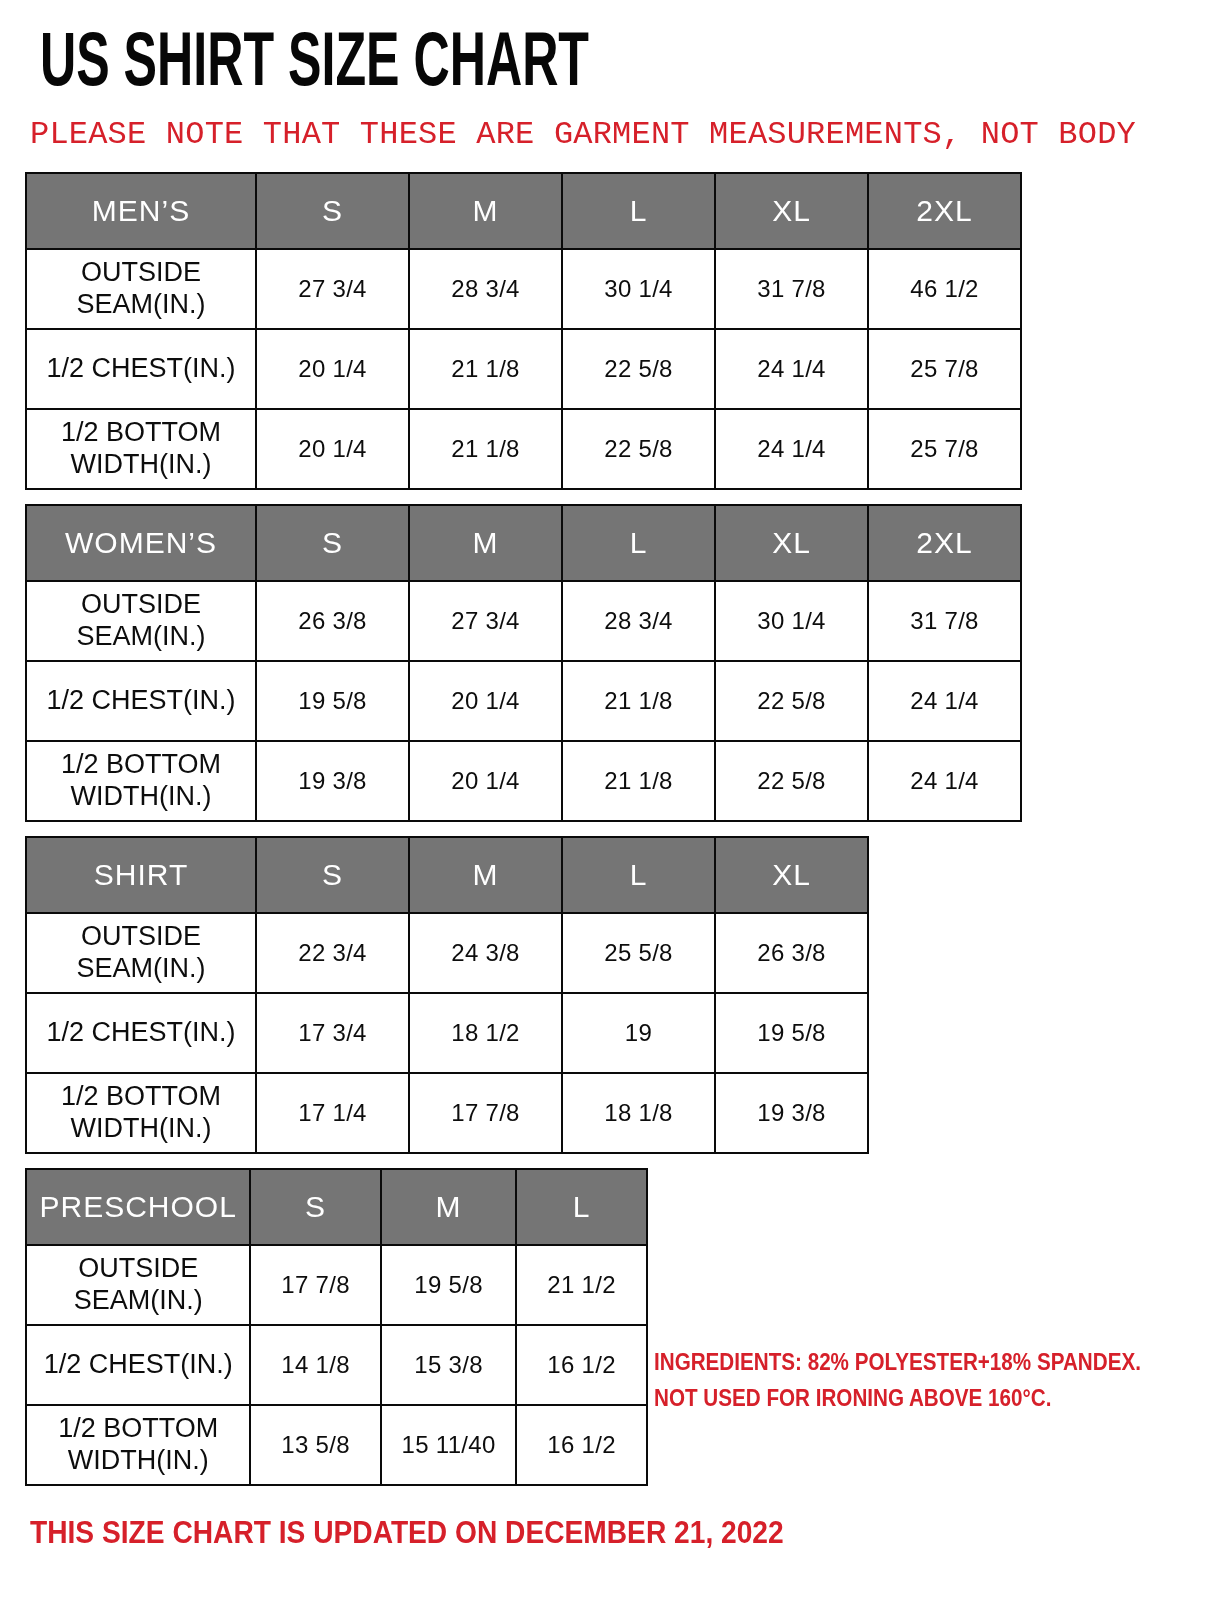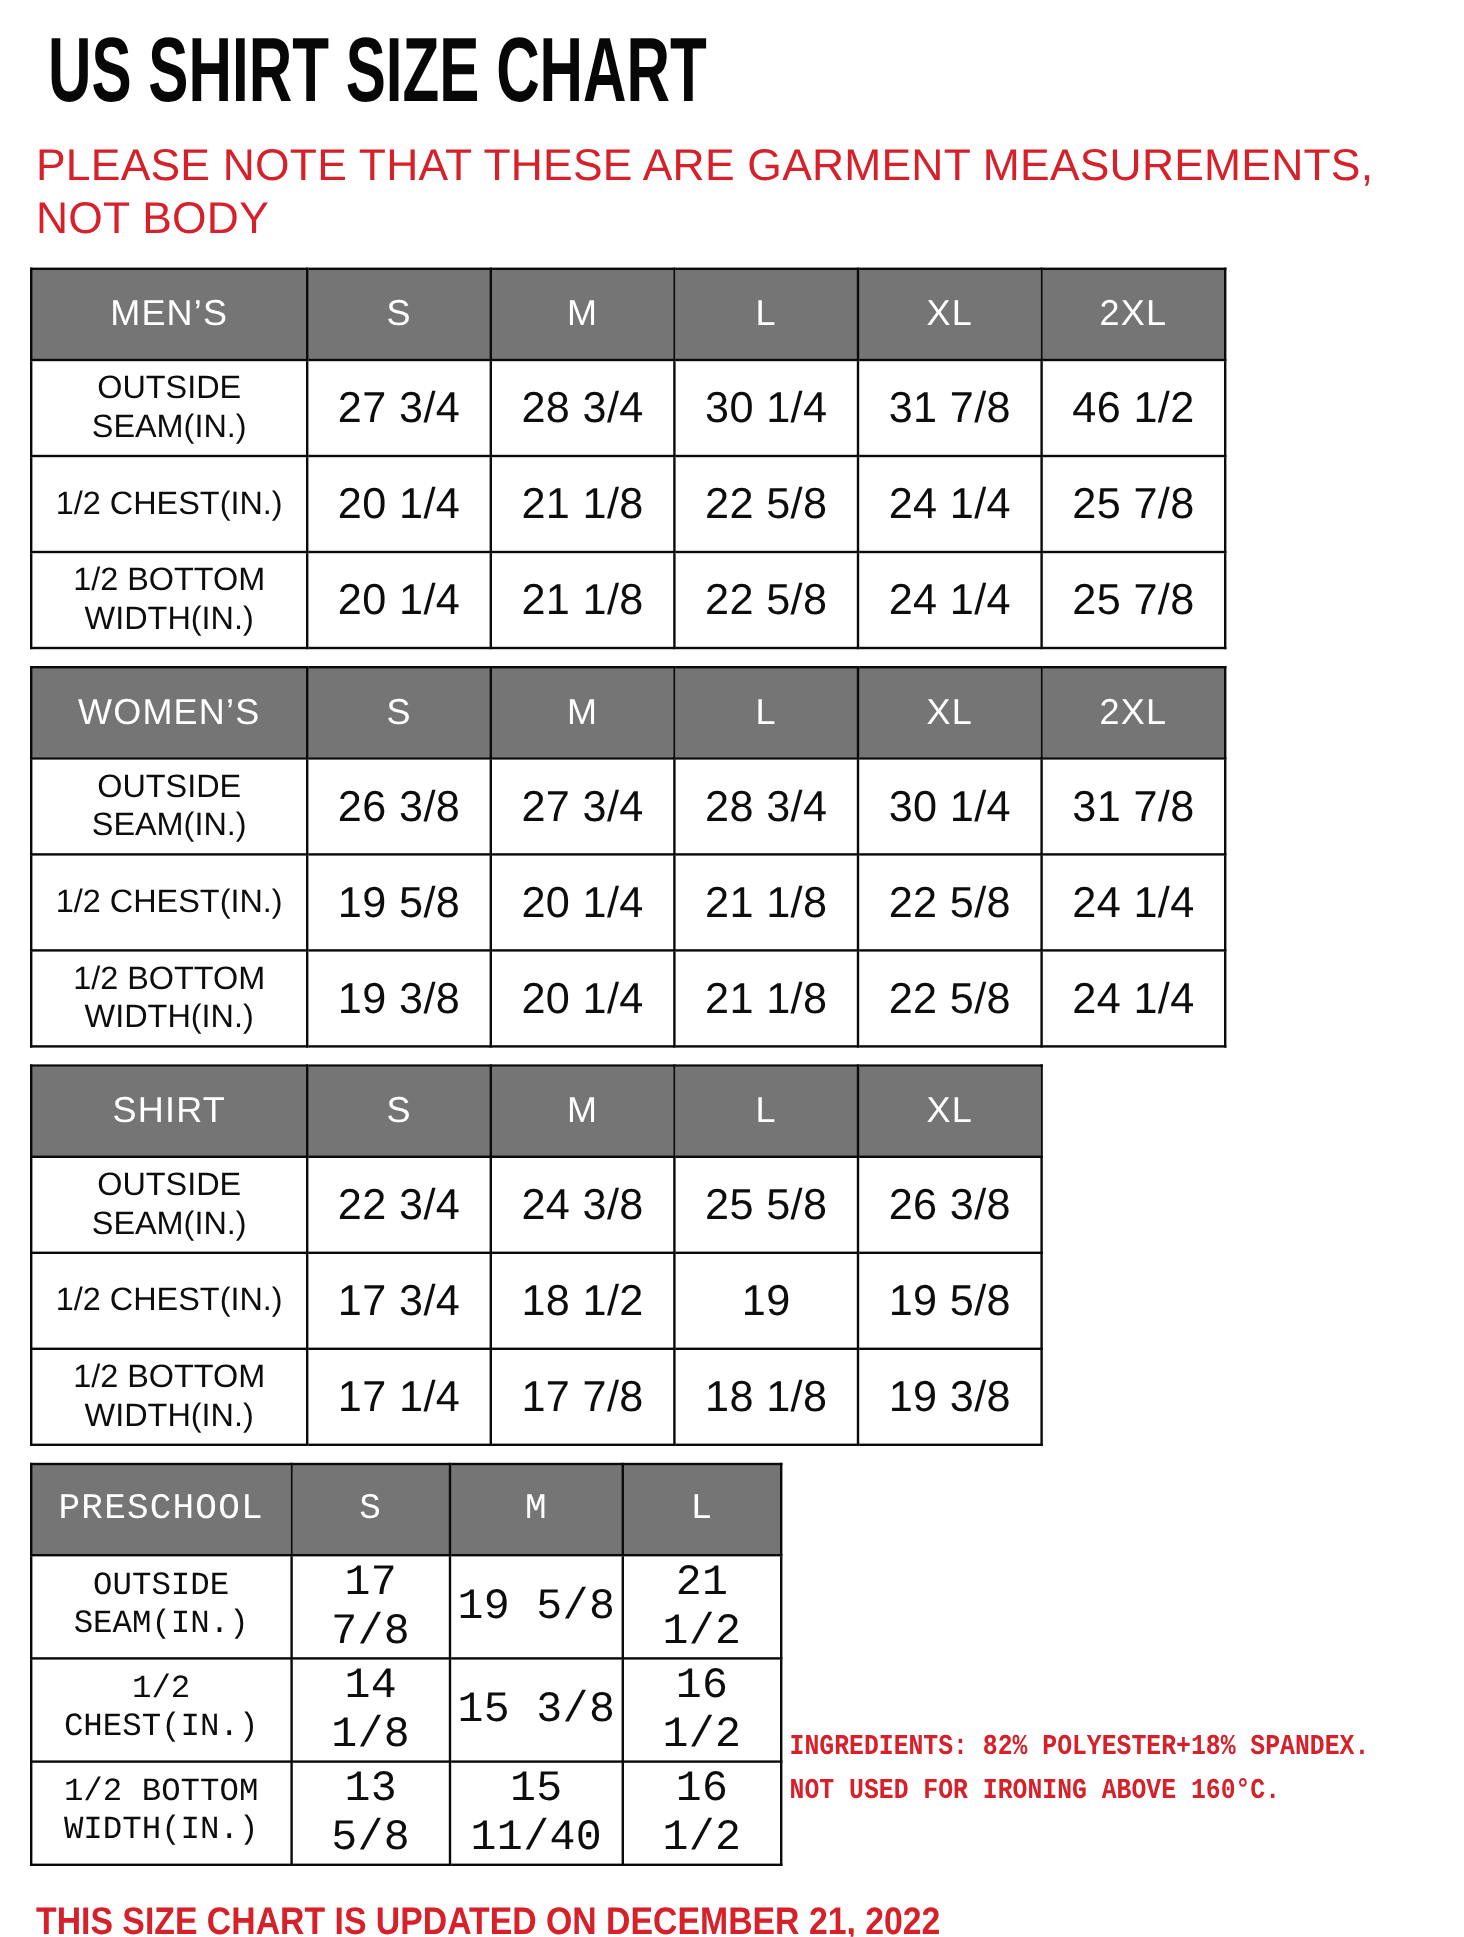--- a/index.html
+++ b/index.html
@@ -17,41 +17,42 @@
   }
   .title{
     margin:24px 0 0 40px;
     font-size:76px; line-height:0.92; font-weight:800;
     letter-spacing:0px; white-space:nowrap;
     transform:scaleX(0.66); transform-origin:left top;
     color:#070707;
   }
   .note{
     margin:22px 0 0 30px;
-    font-size:37px; line-height:1.2; letter-spacing:0.2px;
+    font-size:32px; line-height:1.2; letter-spacing:0.2px;
     color:var(--red);
+    font-family:Liberation Mono, monospace;
   }
   table.size-table{
     border-collapse:collapse; table-layout:fixed;
     margin:14px 0 0 25px;
   }
   table.size-table.first{ margin-top:18px; }
   .size-table th, .size-table td{
     border:2px solid #0a0a0a;
     overflow:hidden;
   }
   .size-table thead th{
     background:var(--gray); color:#ffffff;
     font-weight:400; font-size:30px; letter-spacing:1px;
     height:76px; text-align:center;
   }
   .size-table td{ height:80px; text-align:center; vertical-align:middle; }
   .size-table td.label-cell{ font-size:27px; line-height:1.18; padding:0 2px;margin-left:34px; }
-  .size-table td.value-cell{ font-size:36px; letter-spacing:0.3px; }
-  .preschool-row{ display:flex; align-items:center;font-family:Liberation Mono, monospace; }
+  .size-table td.value-cell{ font-size:24px; letter-spacing:0.3px; }
+  .preschool-row{ display:flex; align-items:flex-start; }
   .ingredients{
     margin:190px 0 0 6px;
     color:var(--red); font-weight:700; font-size:24px; line-height:1.5;
     white-space:nowrap;
     transform:scaleX(0.86); transform-origin:left top;
   }
   .footer{
     margin:28px 0 0 30px;
     color:var(--red); font-weight:700; font-size:32px;
     white-space:nowrap;

